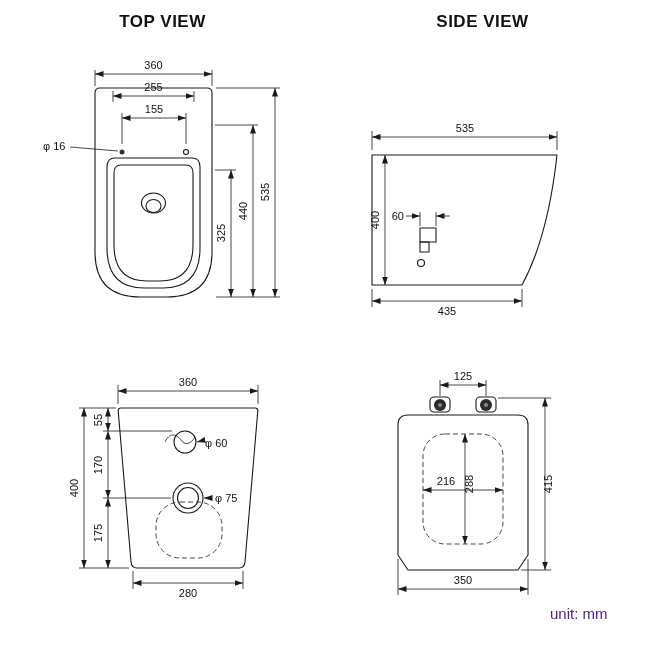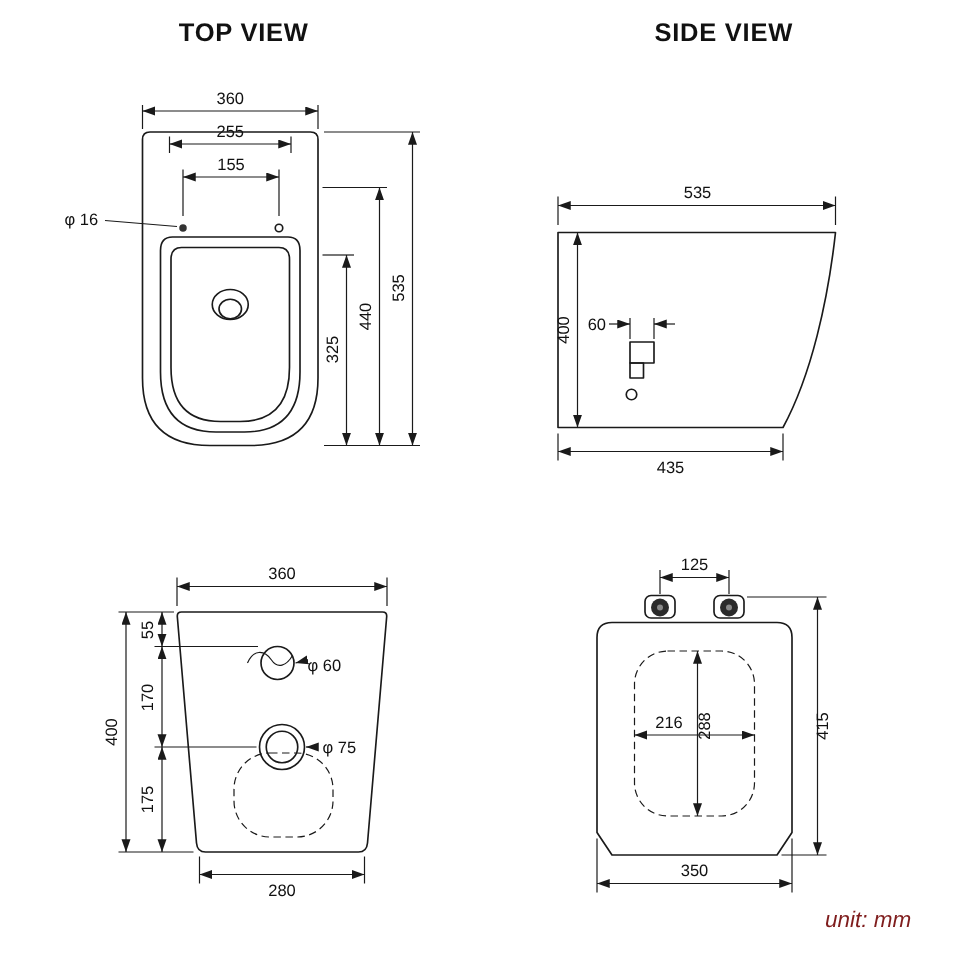--- a/index.html
+++ b/index.html
@@ -7,21 +7,21 @@
   .canvas { position:relative; width:650px; height:650px; background:#fff; overflow:hidden; }
   .view-title { position:absolute; font-size:17px; font-weight:600; color:#111; letter-spacing:.5px; text-align:center; }
   svg.view { position:absolute; overflow:visible; }
   svg text { font-family:"Liberation Sans",sans-serif; font-size:11px; fill:#111; }
   .t { text-anchor:middle; }
   .ts { text-anchor:start; }
   .te { text-anchor:end; }
   .ln { stroke:#1a1a1a; stroke-width:1.1; fill:none; stroke-linejoin:round; }
   .thin { stroke:#1a1a1a; stroke-width:.8; fill:none; }
   .dash { stroke-dasharray:5 3; }
-  .unit { position:absolute; left:550px; top:605px; font-size:15px; color:#7f1d1d;font-style:italic; }
+  .unit { position:absolute; left:550px; top:605px; font-size:15px; color:#4c1d95; }
 </style>
 </head>
 <body>
 
 <div class="canvas">
 
   <svg width="0" height="0" style="position:absolute">
     <defs>
       <marker id="arw" markerWidth="9" markerHeight="8" refX="8.5" refY="3" orient="auto-start-reverse" markerUnits="userSpaceOnUse">
         <path d="M0,0 L8.5,3 L0,6 Z" fill="#1a1a1a"></path>

